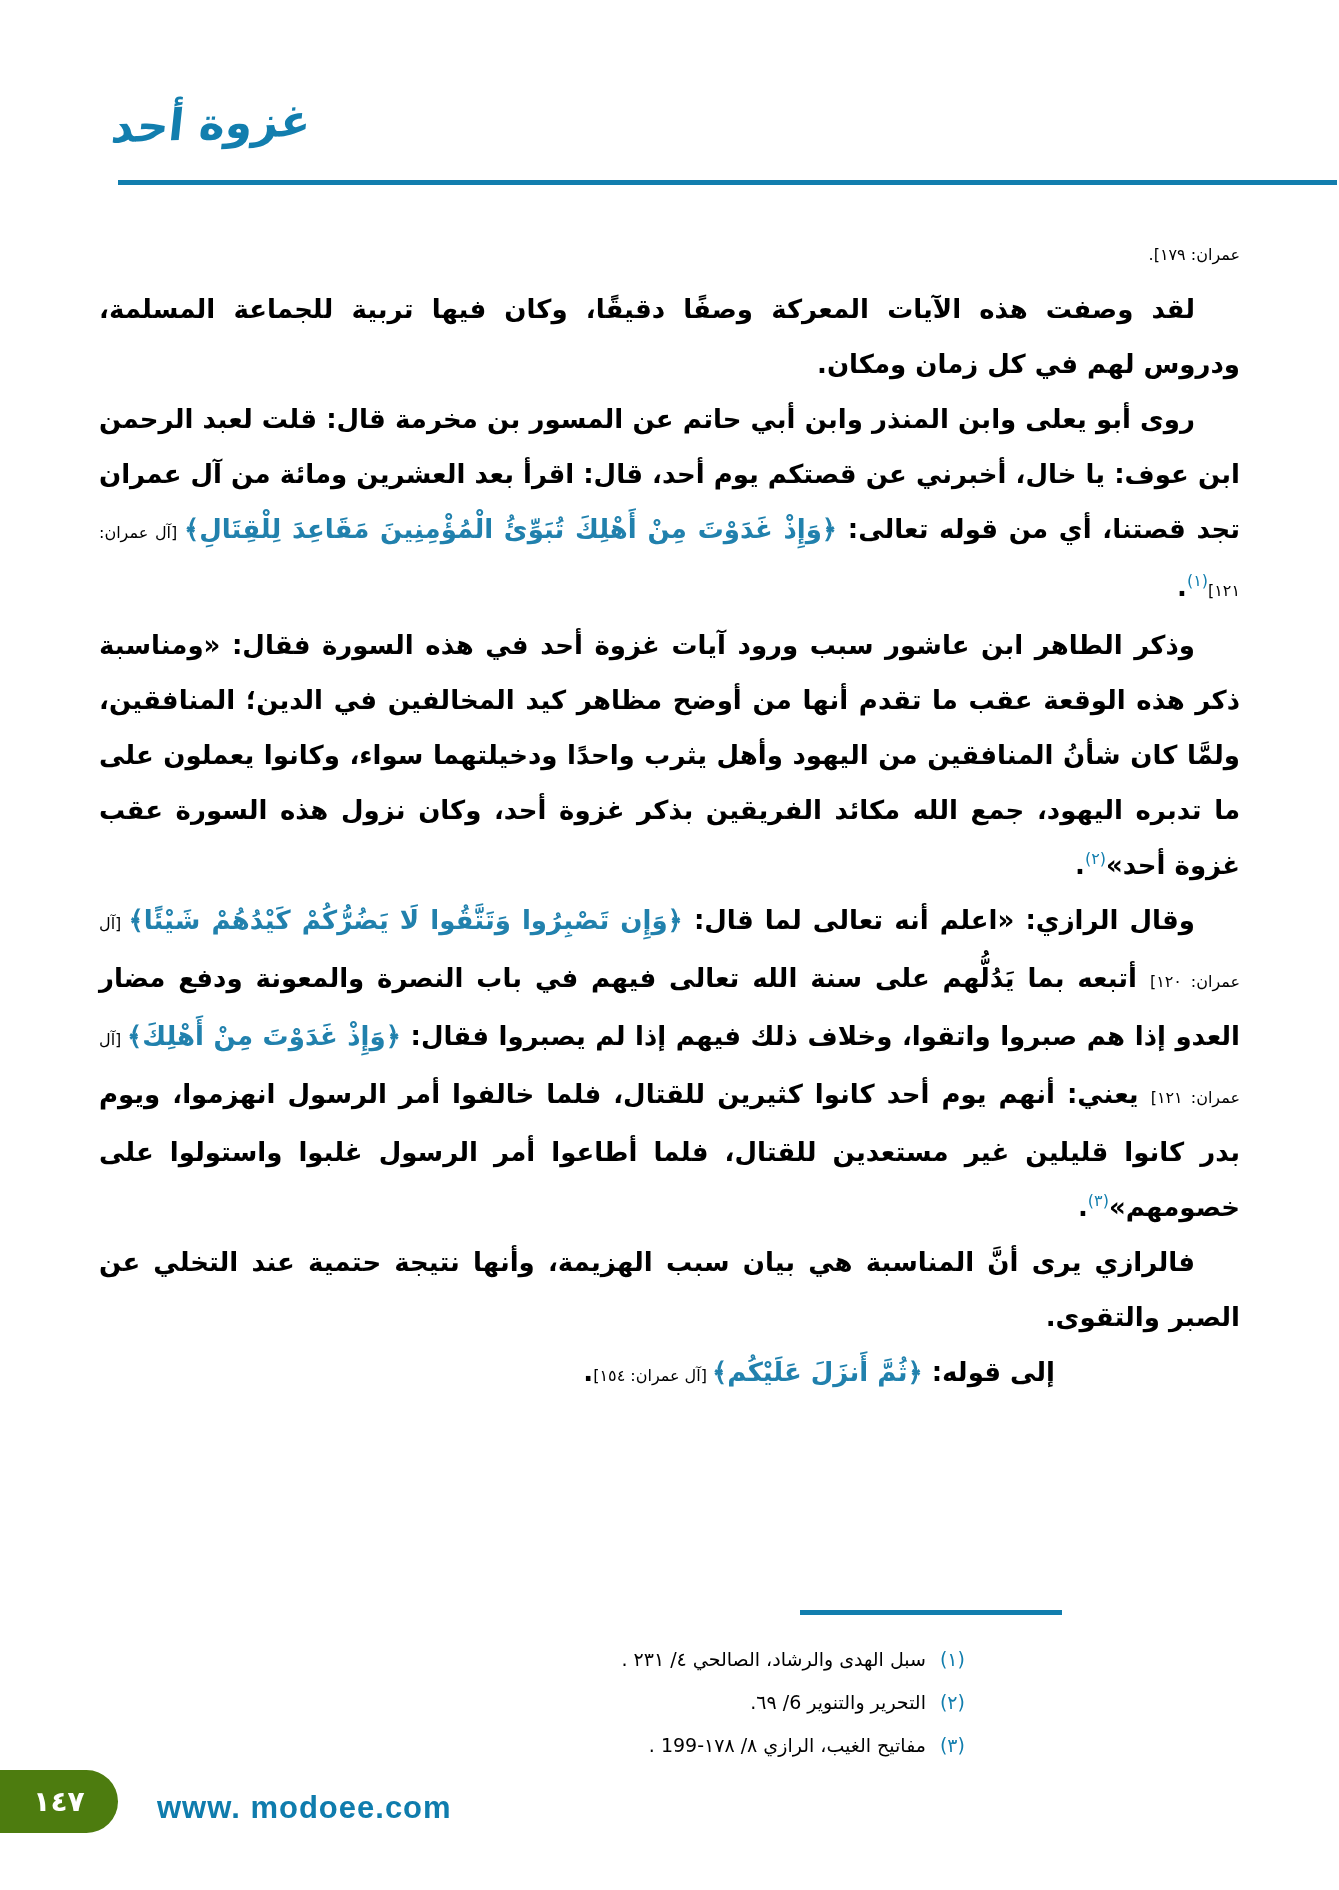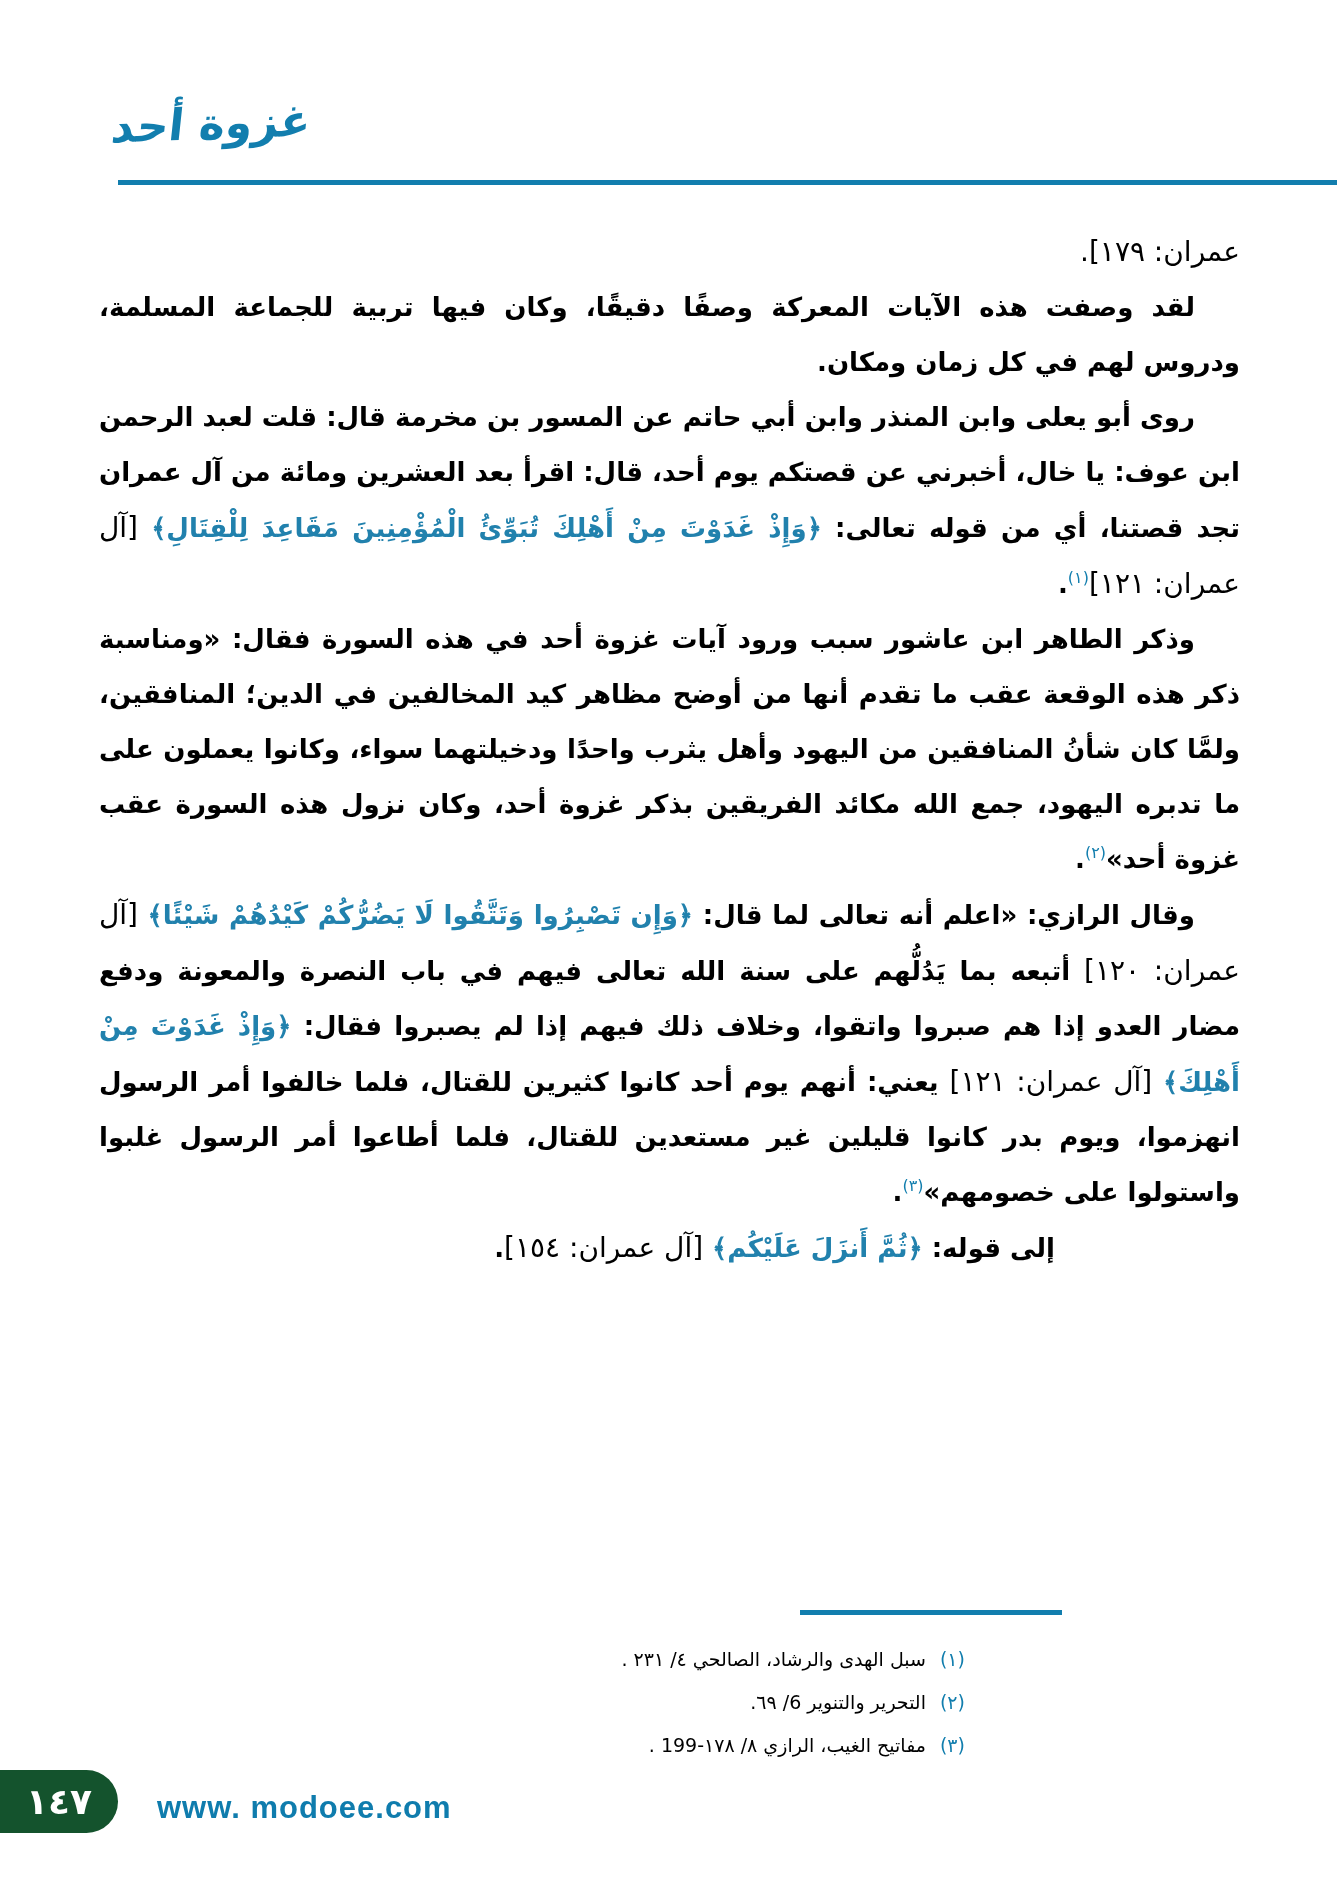--- a/index.html
+++ b/index.html
@@ -22,42 +22,42 @@
   .page-body{
     position:absolute;top:224px;left:99px;right:99px;
     direction:rtl;text-align:justify;
     color:#000;font-size:26px;font-weight:bold;line-height:55px;
   }
   .para{margin:0;text-indent:45px;}
   .para.opening{text-indent:0;}
   .para.indent-lg{text-indent:185px;}
   .run{}
   .verse{color:#2181AD;}
-  .cite{font-weight:normal;font-size:28px;}
+  .cite{font-weight:normal;font-size:16px;}
   .fnm{
     color:#127EAE;font-weight:normal;font-size:16px;
     vertical-align:super;letter-spacing:1px;line-height:0;
   }
   
   .footnote-divider{
     position:absolute;top:1610px;right:277px;width:262px;height:5px;
     background:#127EAE;
   }
   .footnotes{
     position:absolute;top:1638px;right:374px;left:120px;
     direction:rtl;text-align:right;
     font-size:19px;font-weight:normal;line-height:43px;color:#000;
   }
   .fn-row{white-space:nowrap;}
   .fn-no{color:#127EAE;margin-left:14px;}
   
   .page-badge{
     position:absolute;left:0;top:1770px;width:118px;height:63px;
-    background:#14532d;border-radius:0 32px 32px 0;
-    color:#ffffff;font-size:36px;font-weight:bold;
+    background:#4d7c0f;border-radius:0 32px 32px 0;
+    color:#ffffff;font-size:28px;font-weight:bold;
     line-height:63px;text-align:center;letter-spacing:8px;
     direction:rtl;
   }
   .site-url{
     position:absolute;left:157px;top:1790px;
     direction:ltr;color:#0F7CAD;font-size:31px;font-weight:bold;
     font-family:"Liberation Sans",sans-serif;letter-spacing:1px;
     white-space:nowrap;
   }
 </style>
@@ -66,20 +66,21 @@
 
 <div class="header-title">غزوة أحد</div>
 <div class="header-rule"></div>
 
 <div class="page-body">
     <p class="para opening"><span class="cite">عمران: ١٧٩].</span></p>
     <p class="para"><span class="run">لقد وصفت هذه الآيات المعركة وصفًا دقيقًا، وكان فيها تربية للجماعة المسلمة، ودروس لهم في كل زمان ومكان.</span></p>
     <p class="para"><span class="run">روى أبو يعلى وابن المنذر وابن أبي حاتم عن المسور بن مخرمة قال: قلت لعبد الرحمن ابن عوف: يا خال، أخبرني عن قصتكم يوم أحد، قال: اقرأ بعد العشرين ومائة من آل عمران تجد قصتنا، أي من قوله تعالى: </span><span class="verse">﴿وَإِذْ غَدَوْتَ مِنْ أَهْلِكَ تُبَوِّئُ الْمُؤْمِنِينَ مَقَاعِدَ لِلْقِتَالِ﴾</span><span class="cite"> [آل عمران: ١٢١]</span><span class="fnm">(١)</span><span class="run">.</span></p>
     <p class="para"><span class="run">وذكر الطاهر ابن عاشور سبب ورود آيات غزوة أحد في هذه السورة فقال: «ومناسبة ذكر هذه الوقعة عقب ما تقدم أنها من أوضح مظاهر كيد المخالفين في الدين؛ المنافقين، ولمَّا كان شأنُ المنافقين من اليهود وأهل يثرب واحدًا ودخيلتهما سواء، وكانوا يعملون على ما تدبره اليهود، جمع الله مكائد الفريقين بذكر غزوة أحد، وكان نزول هذه السورة عقب غزوة أحد»</span><span class="fnm">(٢)</span><span class="run">.</span></p>
     <p class="para"><span class="run">وقال الرازي: «اعلم أنه تعالى لما قال: </span><span class="verse">﴿وَإِن تَصْبِرُوا وَتَتَّقُوا لَا يَضُرُّكُمْ كَيْدُهُمْ شَيْئًا﴾</span><span class="cite"> [آل عمران: ١٢٠]</span><span class="run"> أتبعه بما يَدُلُّهم على سنة الله تعالى فيهم في باب النصرة والمعونة ودفع مضار العدو إذا هم صبروا واتقوا، وخلاف ذلك فيهم إذا لم يصبروا فقال: </span><span class="verse">﴿وَإِذْ غَدَوْتَ مِنْ أَهْلِكَ﴾</span><span class="cite"> [آل عمران: ١٢١]</span><span class="run"> يعني: أنهم يوم أحد كانوا كثيرين للقتال، فلما خالفوا أمر الرسول انهزموا، ويوم بدر كانوا قليلين غير مستعدين للقتال، فلما أطاعوا أمر الرسول غلبوا واستولوا على خصومهم»</span><span class="fnm">(٣)</span><span class="run">.</span></p>
+    <p class="para"><span class="run">فالرازي يرى أنَّ المناسبة هي بيان سبب الهزيمة، وأنها نتيجة حتمية عند التخلي عن الصبر والتقوى.</span></p>
     <p class="para indent-lg"><span class="run">إلى قوله: </span><span class="verse">﴿ثُمَّ أَنزَلَ عَلَيْكُم﴾</span><span class="cite"> [آل عمران: ١٥٤]</span><span class="run">.</span></p>
   </div>
 
 <div class="footnote-divider"></div>
 <div class="footnotes">
     <div class="fn-row"><span class="fn-no">(١)</span><span>سبل الهدى والرشاد، الصالحي ٤/ ٢٣١ .</span></div>
     <div class="fn-row"><span class="fn-no">(٢)</span><span>التحرير والتنوير 6/ ٦٩.</span></div>
     <div class="fn-row"><span class="fn-no">(٣)</span><span>مفاتيح الغيب، الرازي ٨/ ١٧٨-199 .</span></div>
   </div>
 

